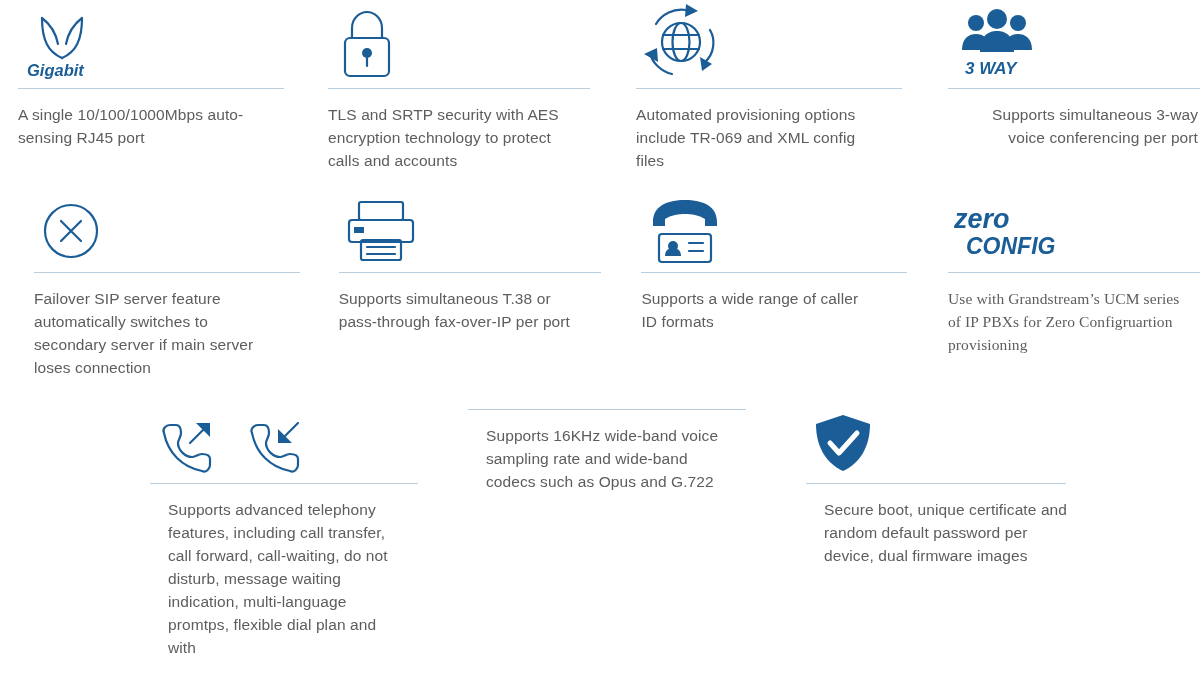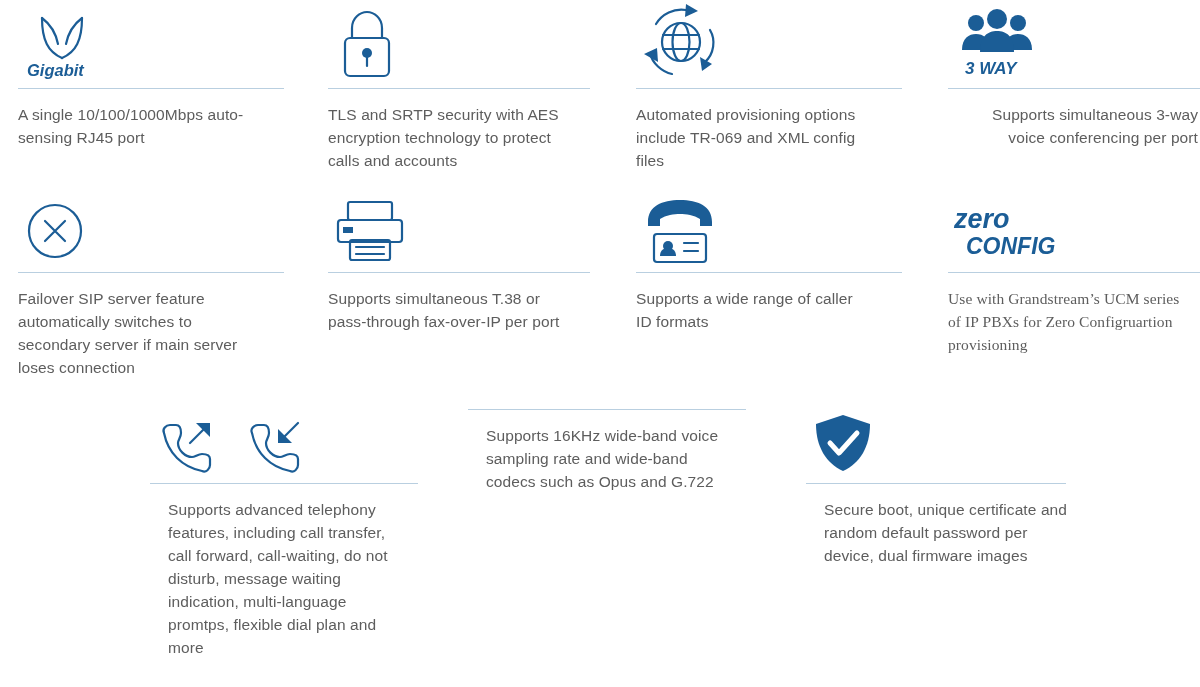--- a/index.html
+++ b/index.html
@@ -75,21 +75,21 @@
   .r1 .c3 .rule { width: 266px; }
   .r1 .c4 .rule { width: 252px; }
 
   .r1 .c1 .caption { width: 256px; }
   .r1 .c2 .caption { width: 248px; }
   .r1 .c3 .caption { width: 240px; }
   .r1 .c4 .caption { width: 238px; margin-left: 12px; }
 
   
   .row2 { margin-top: 26px; }
-  .row2 .c1 { width: 302px; padding-left: 18px; }
+  .row2 .c1 { width: 302px; padding-left: 18px; margin-left: 16px; }
   .row2 .c2 { width: 308px; padding-left: 26px; }
   .row2 .c3 { width: 312px; padding-left: 26px; }
   .row2 .c4 { width: 278px; padding-left: 26px; }
 
   .row2 .c1 .rule { width: 266px; }
   .row2 .c2 .rule { width: 262px; }
   .row2 .c3 .rule { width: 266px; }
   .row2 .c4 .rule { width: 252px; }
 
   .row2 .c1 .caption { width: 250px; }
@@ -268,21 +268,21 @@
             <path class="blue-fill" d="M56 4 L56 18 L42 4 Z" stroke="none"></path>
           </svg>
           <svg width="62" height="62" viewBox="0 0 62 62" aria-hidden="true">
             <path class="blue" d="M10 14 C8 10, 12 6, 16 6 L22 6 C26 6, 27 10, 27 14 C27 18, 24 21, 24 24 C24 31, 31 38, 38 38 C41 38, 44 35, 48 35 C52 35, 56 36, 56 40 L56 46 C56 50, 52 54, 48 52 C28 48, 14 34, 10 14 Z" stroke-width="2.4"></path>
             <path class="blue" d="M56 4 L38 22" stroke-width="2.6"></path>
             <path class="blue-fill" d="M36 24 L36 10 L50 24 Z" stroke="none"></path>
           </svg>
         </div>
       </div>
       <div class="rule"></div>
-      <div class="caption">Supports advanced telephony features, including call transfer, call forward, call-waiting, do not disturb, message waiting indication, multi-language promtps, flexible dial plan and more</div>
+      <div class="caption">Supports advanced telephony features, including call transfer, call forward, call-waiting, do not disturb, message waiting indication, multi-language promtps, flexible dial plan and with</div>
     </div>
 
     <div class="cell c2">
       <div class="rule"></div>
       <div class="caption">Supports 16KHz wide-band voice sampling rate and wide-band codecs such as Opus and G.722</div>
     </div>
 
     <div class="cell c3">
       <div class="icon-area tight">
         <div class="icon-inner">

